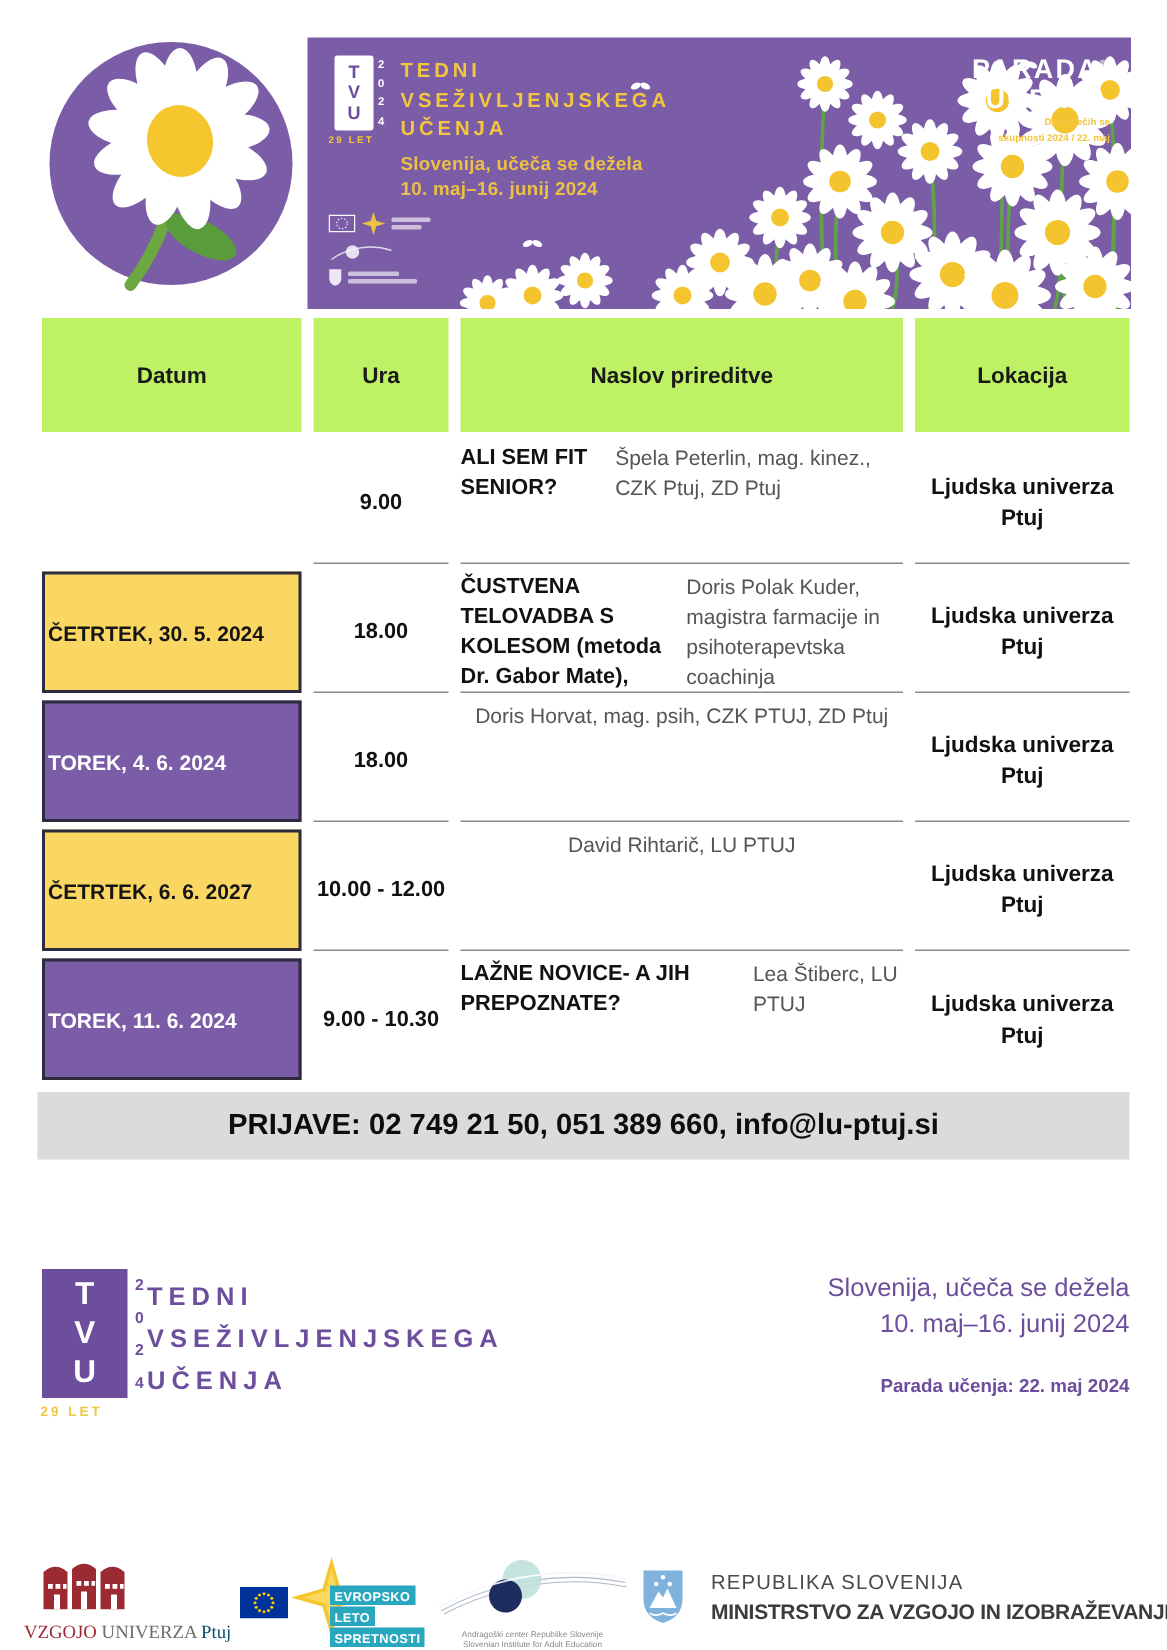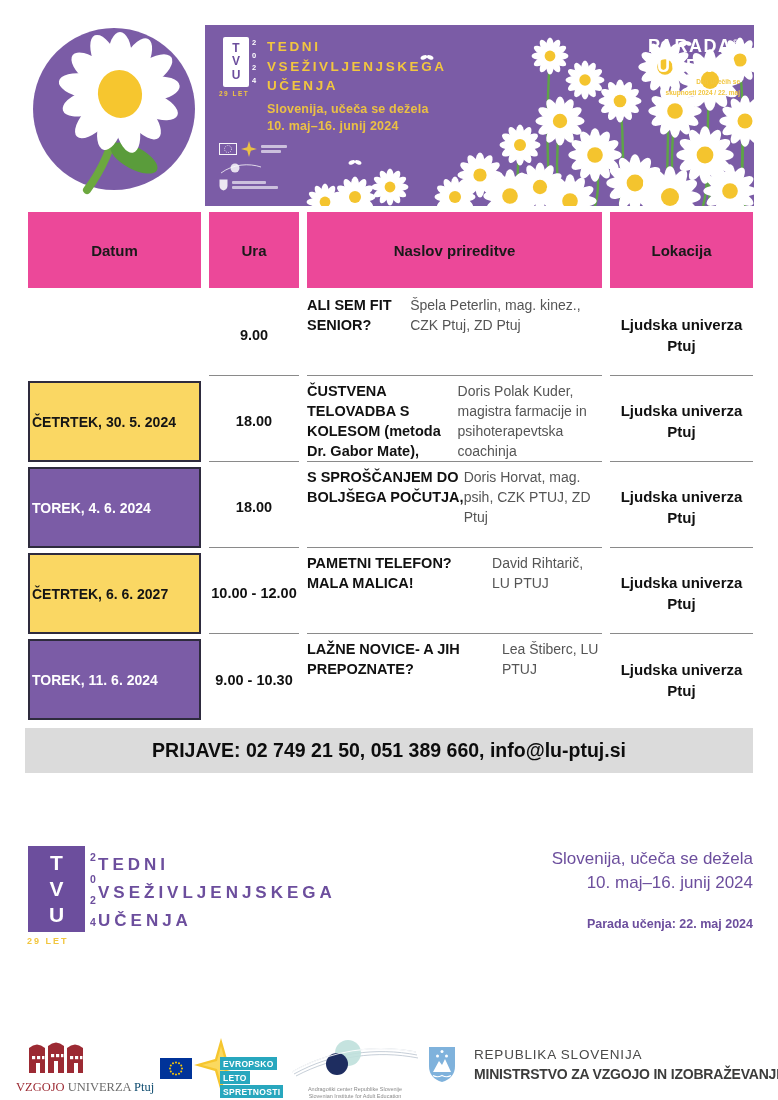--- a/index.html
+++ b/index.html
@@ -26,21 +26,21 @@
   .parada { position:absolute; right:14px; top:8px; text-align:right; z-index:3; }
   .parada .p-line { color:#fff; font-weight:bold; font-size:18px; letter-spacing:1.5px; line-height:20px; }
   .parada sup { font-size:8px; vertical-align:super; }
   .parada .p-sub { color:#F2C63F; font-size:6.5px; font-weight:bold; line-height:8.5px; margin-top:2px; }
 
   .banner-logos { position:absolute; left:14px; top:116px; z-index:3; opacity:.95; }
   .bl-row { display:flex; align-items:center; gap:4px; margin-bottom:4px; }
   .bl-bar { height:3px; background:rgba(255,255,255,.65); border-radius:1px; }
 
   
-  .thead-cell { position:absolute; top:212px; height:76px; background:#ec4899;
+  .thead-cell { position:absolute; top:212px; height:76px; background:#bef264;
     display:flex; align-items:center; justify-content:center; font-weight:bold; font-size:15px; color:#1a1a1a; }
   .c-datum { left:28px; width:173px; } .c-ura { left:209px; width:90px; }
   .c-naslov { left:307px; width:295px; } .c-lokacija { left:610px; width:143px; }
 
   .tbody { position:absolute; left:0; top:295px; width:778px; }
   .row { position:relative; height:81px; margin-bottom:5px; }
   .date-box { position:absolute; left:28px; top:0; width:173px; height:81px; border:2px solid #2E2B3E;
     display:flex; align-items:center; padding-left:2px; font-weight:bold; font-size:14px; white-space:nowrap; overflow:visible; }
   .date-box.purple { background:#7B5CA6; color:#fff; }
   .date-box.yellow { background:#FAD763; color:#151515; }
@@ -267,31 +267,29 @@
         <div class="title">ČUSTVENA TELOVADBA S KOLESOM (metoda Dr. Gabor Mate),</div>
         <div class="speaker">Doris Polak Kuder, magistra farmacije in psihoterapevtska coachinja</div>
       </div>
       <div class="cell loc">Ljudska univerza Ptuj</div>
     </div>
 
     <div class="row">
       <div class="date-box purple">TOREK, 4. 6. 2024</div>
       <div class="cell time">18.00</div>
       <div class="cell naslov">
-        <div class="title">S SPROŠČANJEM DO BOLJŠEGA POČUTJA,</div>
         <div class="speaker">Doris Horvat, mag. psih, CZK PTUJ, ZD Ptuj</div>
       </div>
       <div class="cell loc">Ljudska univerza Ptuj</div>
     </div>
 
     <div class="row">
       <div class="date-box yellow">ČETRTEK, 6. 6. 2027</div>
       <div class="cell time">10.00 - 12.00</div>
       <div class="cell naslov">
-        <div class="title">PAMETNI TELEFON? MALA MALICA!</div>
         <div class="speaker">David Rihtarič, LU PTUJ</div>
       </div>
       <div class="cell loc">Ljudska univerza Ptuj</div>
     </div>
 
     <div class="row last">
       <div class="date-box purple">TOREK, 11. 6. 2024</div>
       <div class="cell time">9.00 - 10.30</div>
       <div class="cell naslov">
         <div class="title">LAŽNE NOVICE- A JIH PREPOZNATE?</div>

